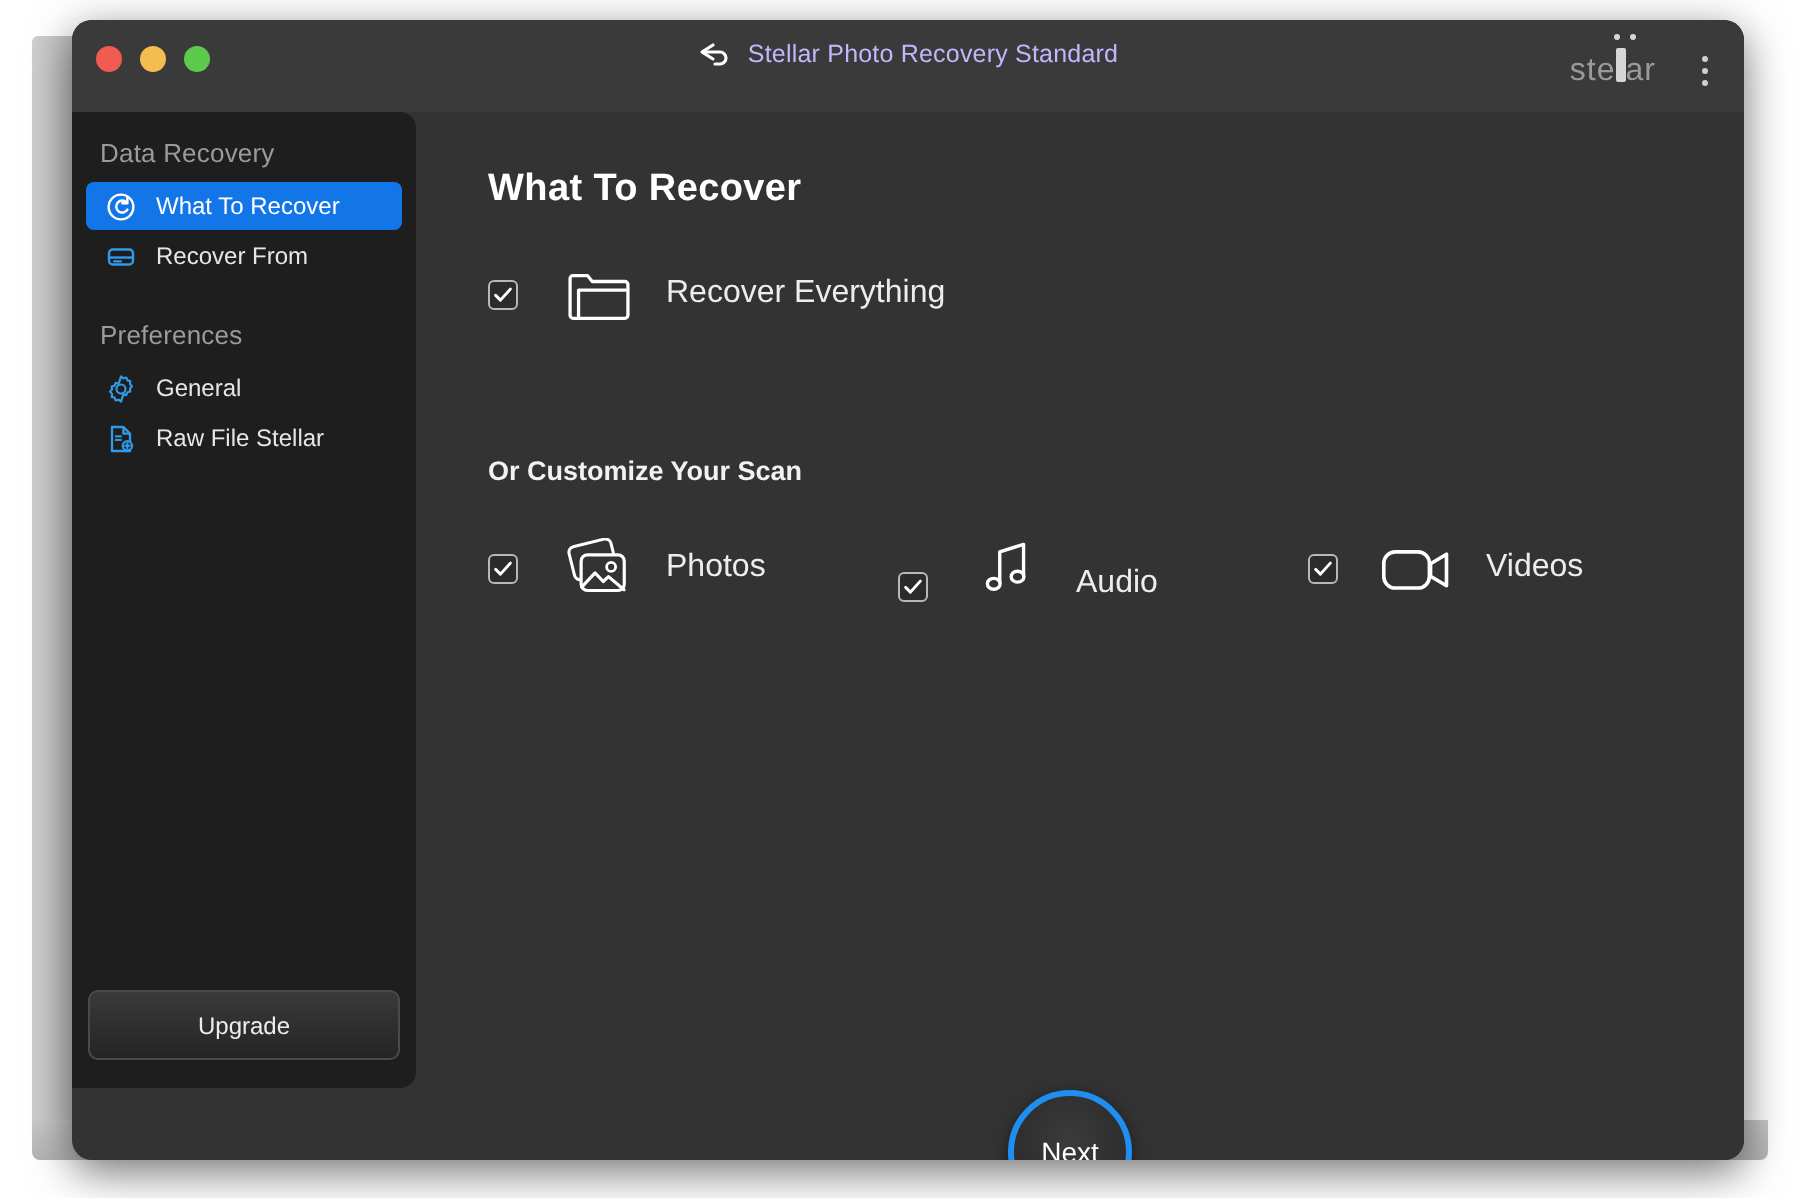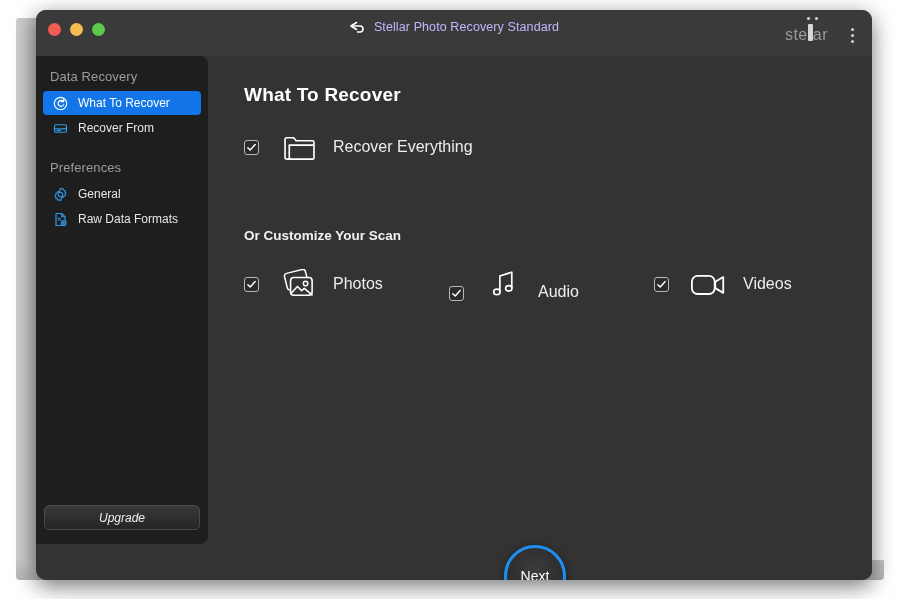--- a/index.html
+++ b/index.html
@@ -102,27 +102,26 @@
     border-radius:4px; cursor:pointer;
   }
   .nav-item .nlabel { font-size:12px; color:#e6e6e6; white-space:nowrap; }
   .nav-item.active { background:#1276e8; }
   .nav-item.active .nlabel { color:#ffffff; }
   .nav-icon { width:18px; height:18px; display:flex; align-items:center; justify-content:center; }
   .spacer-gap { height:14px; }
 
   .upgrade-wrap { position:absolute; left:0; right:0; bottom:14px; display:flex; justify-content:center; }
   .upgrade-btn {
-    width:156px; height:25px; border-radius:5px;
+    width:156px; height:35px; border-radius:5px;
     background: linear-gradient(180deg,#3a3a3a 0%, #242424 100%);
     border:1px solid #4a4a4a;
     color:#ededed; font-size:12px;
     display:flex; align-items:center; justify-content:center;
     cursor:pointer;
-    font-style:italic;
   }
 
   
   .main {
     position:absolute; left:172px; top:46px; right:0; bottom:0;
     background:#333333;
     padding:28px 0 0 36px;
   }
   .page-title { font-size:19px; font-weight:bold; color:#ffffff; letter-spacing:.2px; }
   .section-title { font-size:13.5px; font-weight:bold; color:#f2f2f2; }
@@ -253,21 +252,21 @@
           <svg width="15" height="15" viewBox="0 0 16 16">
             <path d="M3.2 1.6 h6.1 L12.8 5.1 v9.3 H3.2 Z" fill="none" stroke="#2f9be8" stroke-width="1.25" stroke-linejoin="round"></path>
             <path d="M9.3 1.6 v3.5 h3.5" fill="none" stroke="#2f9be8" stroke-width="1.25" stroke-linejoin="round"></path>
             <line x1="4.8" y1="6.6" x2="8.4" y2="6.6" stroke="#2f9be8" stroke-width="1.1"></line>
             <line x1="4.8" y1="8.5" x2="8.4" y2="8.5" stroke="#2f9be8" stroke-width="1.1"></line>
             <circle cx="11.4" cy="11.6" r="2.5" fill="#1e1e1e" stroke="#2f9be8" stroke-width="1.2"></circle>
             <line x1="11.4" y1="10.3" x2="11.4" y2="12.9" stroke="#2f9be8" stroke-width="1.1" stroke-linecap="round"></line>
             <line x1="10.1" y1="11.6" x2="12.7" y2="11.6" stroke="#2f9be8" stroke-width="1.1" stroke-linecap="round"></line>
           </svg>
         </span>
-        <span class="nlabel">Raw Data Formats</span>
+        <span class="nlabel">Raw File Stellar</span>
       </div>
 
       <div class="upgrade-wrap">
         <div class="upgrade-btn">Upgrade</div>
       </div>
     </div>
 
     <div class="main">
 
       <div class="page-title">What To Recover</div>

